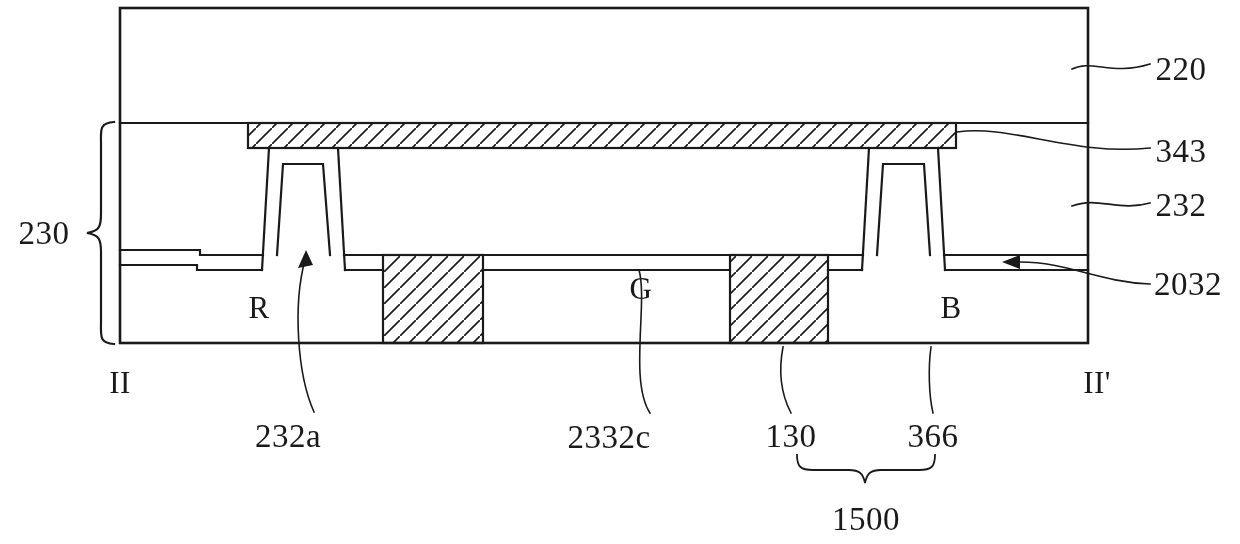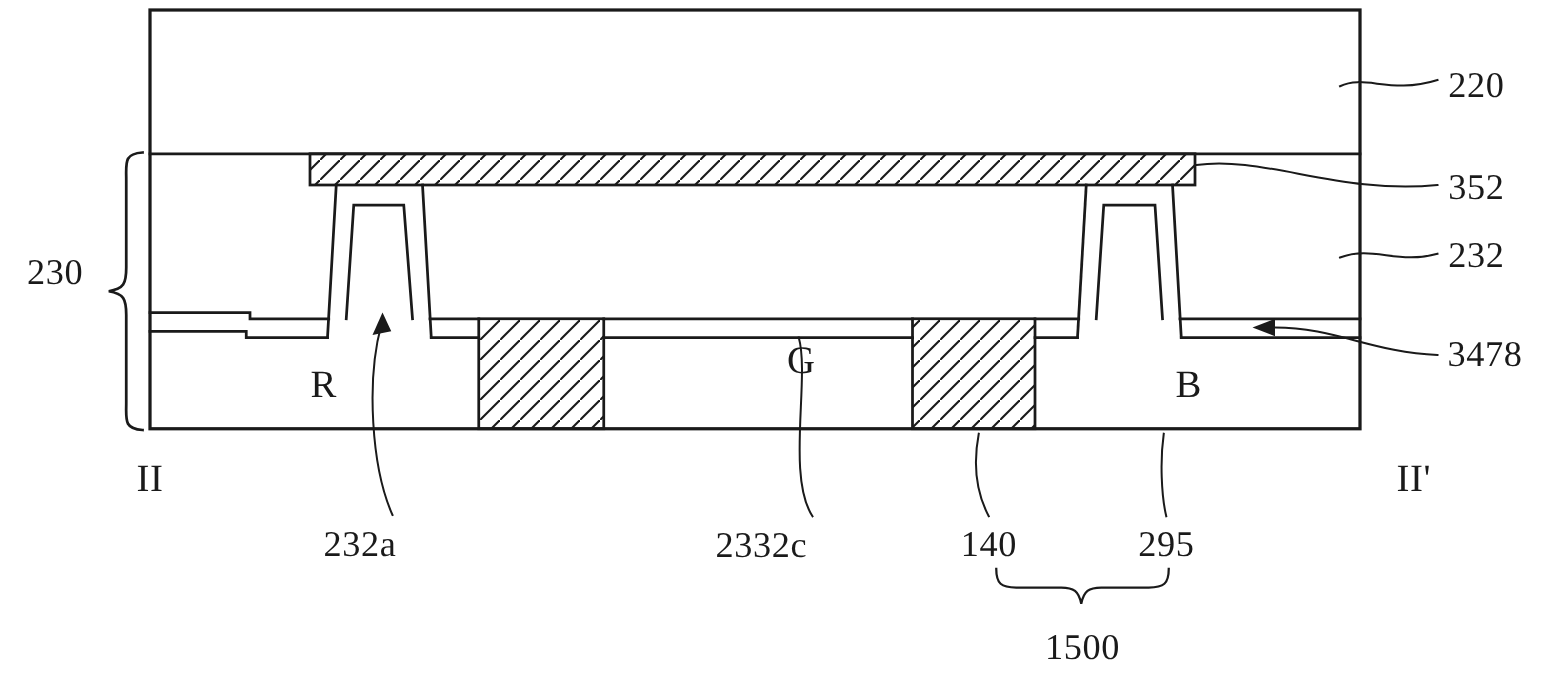--- a/index.html
+++ b/index.html
@@ -15,21 +15,21 @@
   .w25{stroke-width:2.6;}
   .w22{stroke-width:2.2;}
   .w18{stroke-width:1.8;}
   .w16{stroke-width:1.6;}
   .hatched{fill:url(#hatch);}
   .solid{fill:var(--line,#1a1a1a);stroke:none;}
   .lbl{
     position:absolute;
     transform:translate(-50%,-50%);
     color:var(--line,#1a1a1a);
-    font-size:29px;
+    font-size:33px;
     line-height:1;
     white-space:nowrap;
     letter-spacing:.5px;
   }
   .lbl.big{font-size:31px;}
 </style>
 </head>
 <body>
 
 <div class="canvas">
@@ -95,30 +95,30 @@
       <polygon points="1002,262 1020,255 1020,269" class="solid"></polygon>
       <path d="M314,412 C297,374 293,304 305,260" class="ln w16"></path>
       <polygon points="306,250 298,268 313,265" class="solid"></polygon>
       <path d="M650,413 C629,381 648,302 639,270" class="ln w16"></path>
       <path d="M791,413 C780,392 779,368 783,347" class="ln w16"></path>
       <path d="M933,413 C929,396 928,368 931,347" class="ln w16"></path>
     </g>
   </svg>
 
   <span class="lbl" style="left:1181px;top:69px">220</span>
-  <span class="lbl" style="left:1181px;top:151px">352</span>
+  <span class="lbl" style="left:1181px;top:151px">343</span>
   <span class="lbl" style="left:1181px;top:205px">232</span>
-  <span class="lbl" style="left:1188px;top:284px">3478</span>
-  <span class="lbl" style="left:44px;top:219px">230</span>
+  <span class="lbl" style="left:1188px;top:284px">2032</span>
+  <span class="lbl" style="left:44px;top:233px">230</span>
   <span class="lbl" style="left:288px;top:436px">232a</span>
   <span class="lbl" style="left:609px;top:437px">2332c</span>
-  <span class="lbl" style="left:791px;top:436px">140</span>
-  <span class="lbl" style="left:933px;top:436px">295</span>
+  <span class="lbl" style="left:791px;top:436px">130</span>
+  <span class="lbl" style="left:933px;top:436px">366</span>
   <span class="lbl" style="left:866px;top:519px">1500</span>
 
   <span class="lbl big" style="left:259px;top:307px">R</span>
   <span class="lbl big" style="left:641px;top:288px">G</span>
   <span class="lbl big" style="left:951px;top:307px">B</span>
 
   <span class="lbl big" style="left:120px;top:382px">II</span>
-  <span class="lbl big" style="left:1131px;top:382px">II'</span>
+  <span class="lbl big" style="left:1097px;top:382px">II'</span>
 
 </div>
 
 </body></html>

